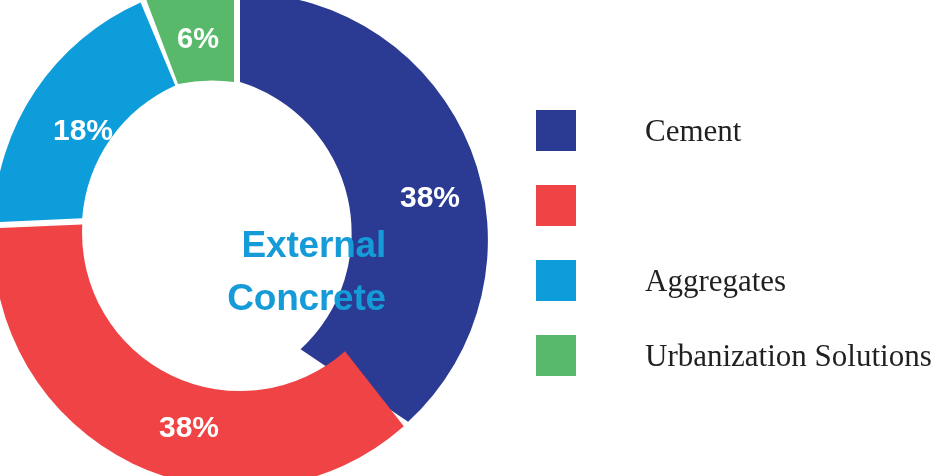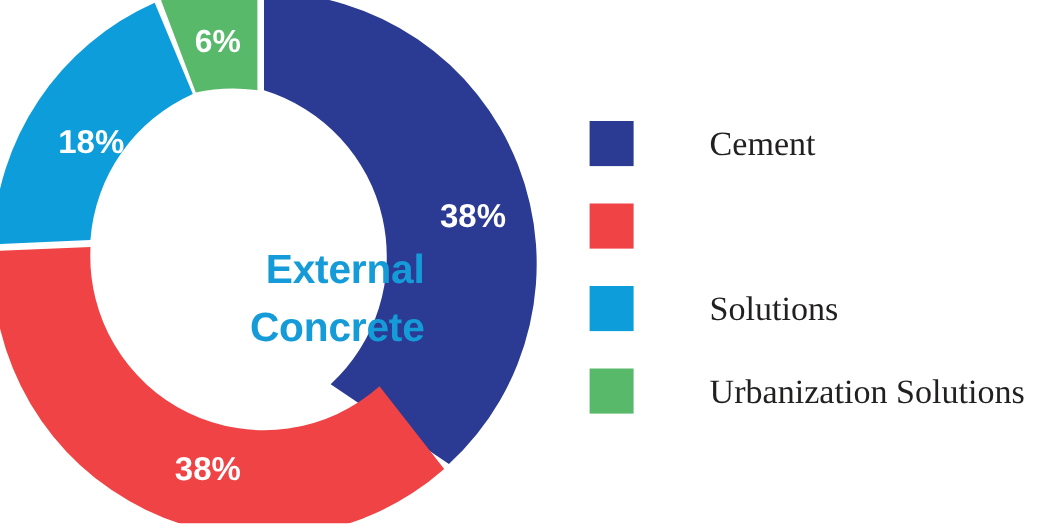--- a/index.html
+++ b/index.html
@@ -141,21 +141,21 @@
   <div id="legend">
     <div class="legend-row">
       <span class="legend-swatch" style="background: rgb(43, 58, 146);"></span>
       <span class="legend-label">Cement</span>
     </div>
     <div class="legend-row">
       <span class="legend-swatch" style="background: rgb(239, 67, 69);"></span>
     </div>
     <div class="legend-row">
       <span class="legend-swatch" style="background: rgb(13, 157, 219);"></span>
-      <span class="legend-label">Solutions</span>
+      <span class="legend-label">Aggregates</span>
     </div>
     <div class="legend-row">
       <span class="legend-swatch" style="background: rgb(88, 185, 107);"></span>
       <span class="legend-label">Urbanization Solutions</span>
     </div>
   </div>
 
 </div>
 
 </body></html>

